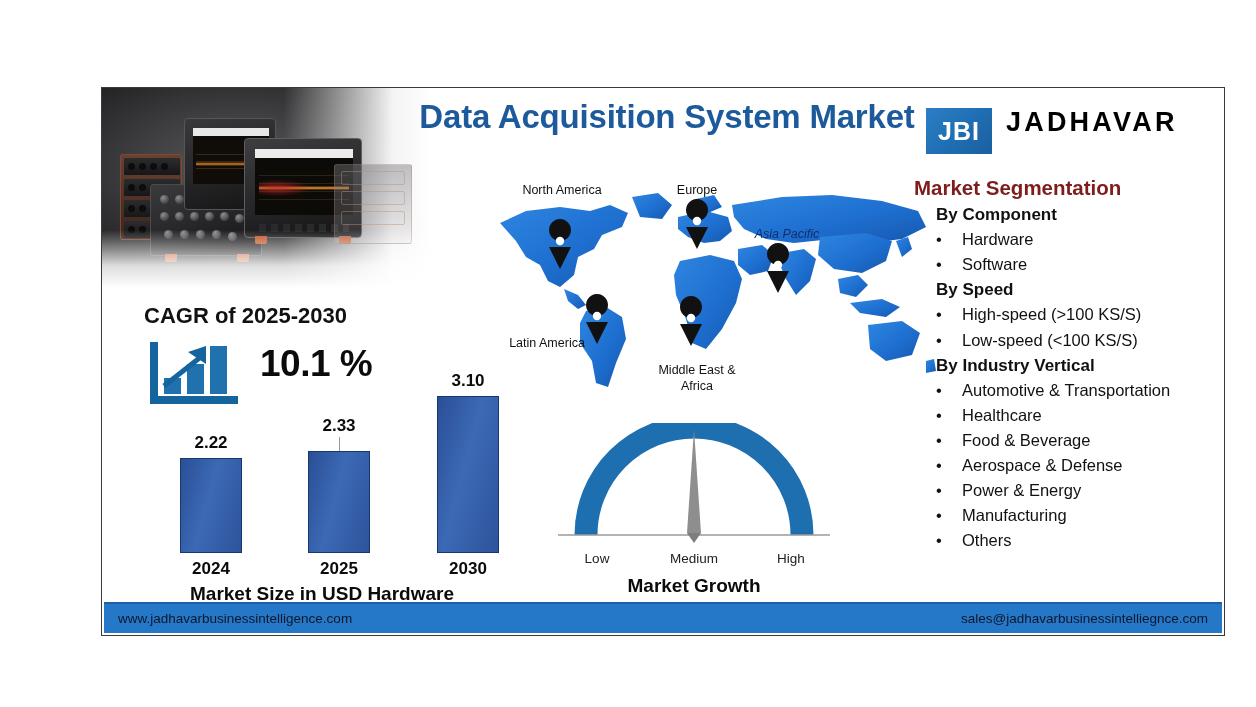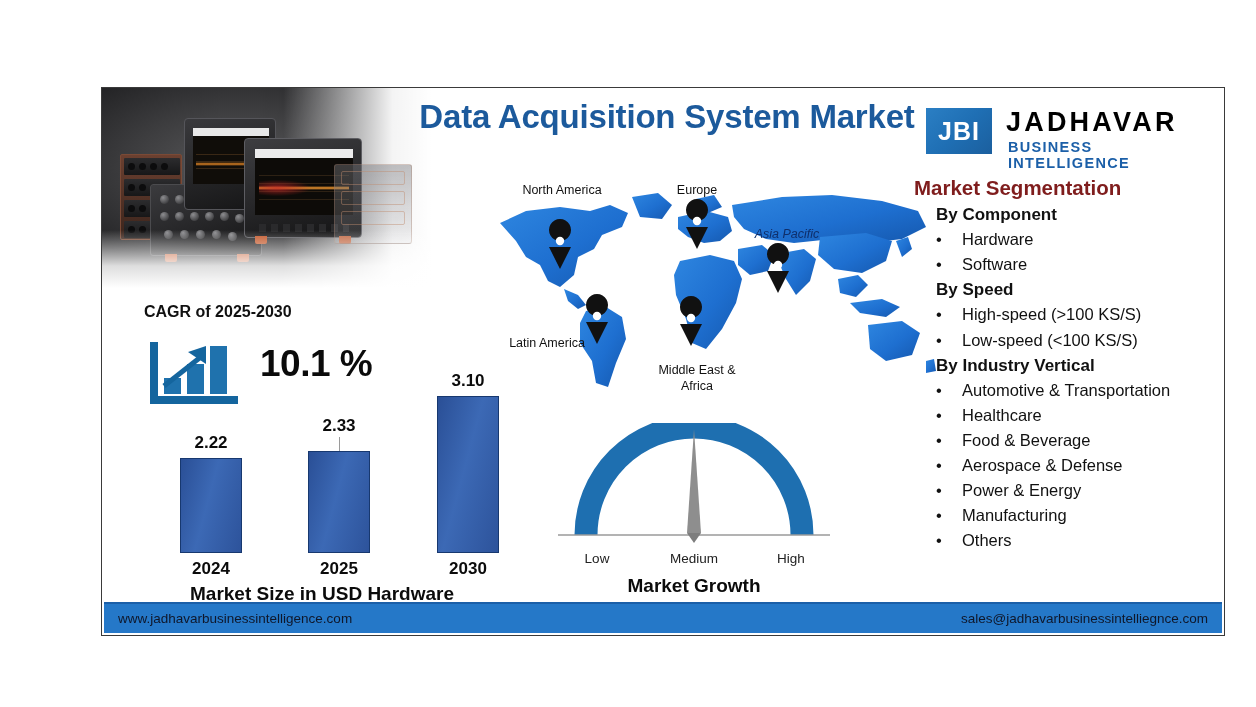--- a/index.html
+++ b/index.html
@@ -137,21 +137,21 @@
     color:#000000; font-size:27px; font-weight:bold; letter-spacing:3.2px;
   }
   .logo-sub {
     position:absolute; left:82px; top:36px;
     color:#1b5fa8; font-size:14.5px; font-weight:bold; letter-spacing:1.3px;
   }
 
   
   .cagr-label {
     position:absolute; left:42px; top:215px;
-    font-size:16px; font-weight:bold; color:#111;
+    font-size:22px; font-weight:bold; color:#111;
   }
   .cagr-icon { position:absolute; left:46px; top:250px; width:92px; height:70px; }
   .cagr-value {
     position:absolute; left:158px; top:255px;
     font-size:37px; font-weight:bold; color:#0b0b0b; letter-spacing:-.5px;
   }
 
   
   .barchart { position:absolute; left:30px; top:290px; width:380px; height:215px; }
   .bar {
@@ -269,21 +269,20 @@
         <u></u>
     </div>
     <div class="fade-bottom"></div>
   </div>
 
   <div class="title">Data Acquisition System Market</div>
 
   <div class="logo">
     <div class="logo-box">JBI</div>
     <div class="logo-name">JADHAVAR</div>
-    <div class="logo-sub">BUSINESS INTELLIGENCE</div>
   </div>
 
   <div class="cagr-label">CAGR of 2025-2030</div>
   <div class="cagr-icon">
     <svg viewBox="0 0 92 70" width="92" height="70" aria-hidden="true">
       <rect x="2" y="4" width="8" height="62" fill="#14659e"></rect>
       <rect x="2" y="58" width="88" height="8" fill="#14659e"></rect>
       <rect x="16" y="40" width="17" height="16" fill="#1f72ad"></rect>
       <rect x="39" y="26" width="17" height="30" fill="#1f72ad"></rect>
       <rect x="62" y="8" width="17" height="48" fill="#1f72ad"></rect>

